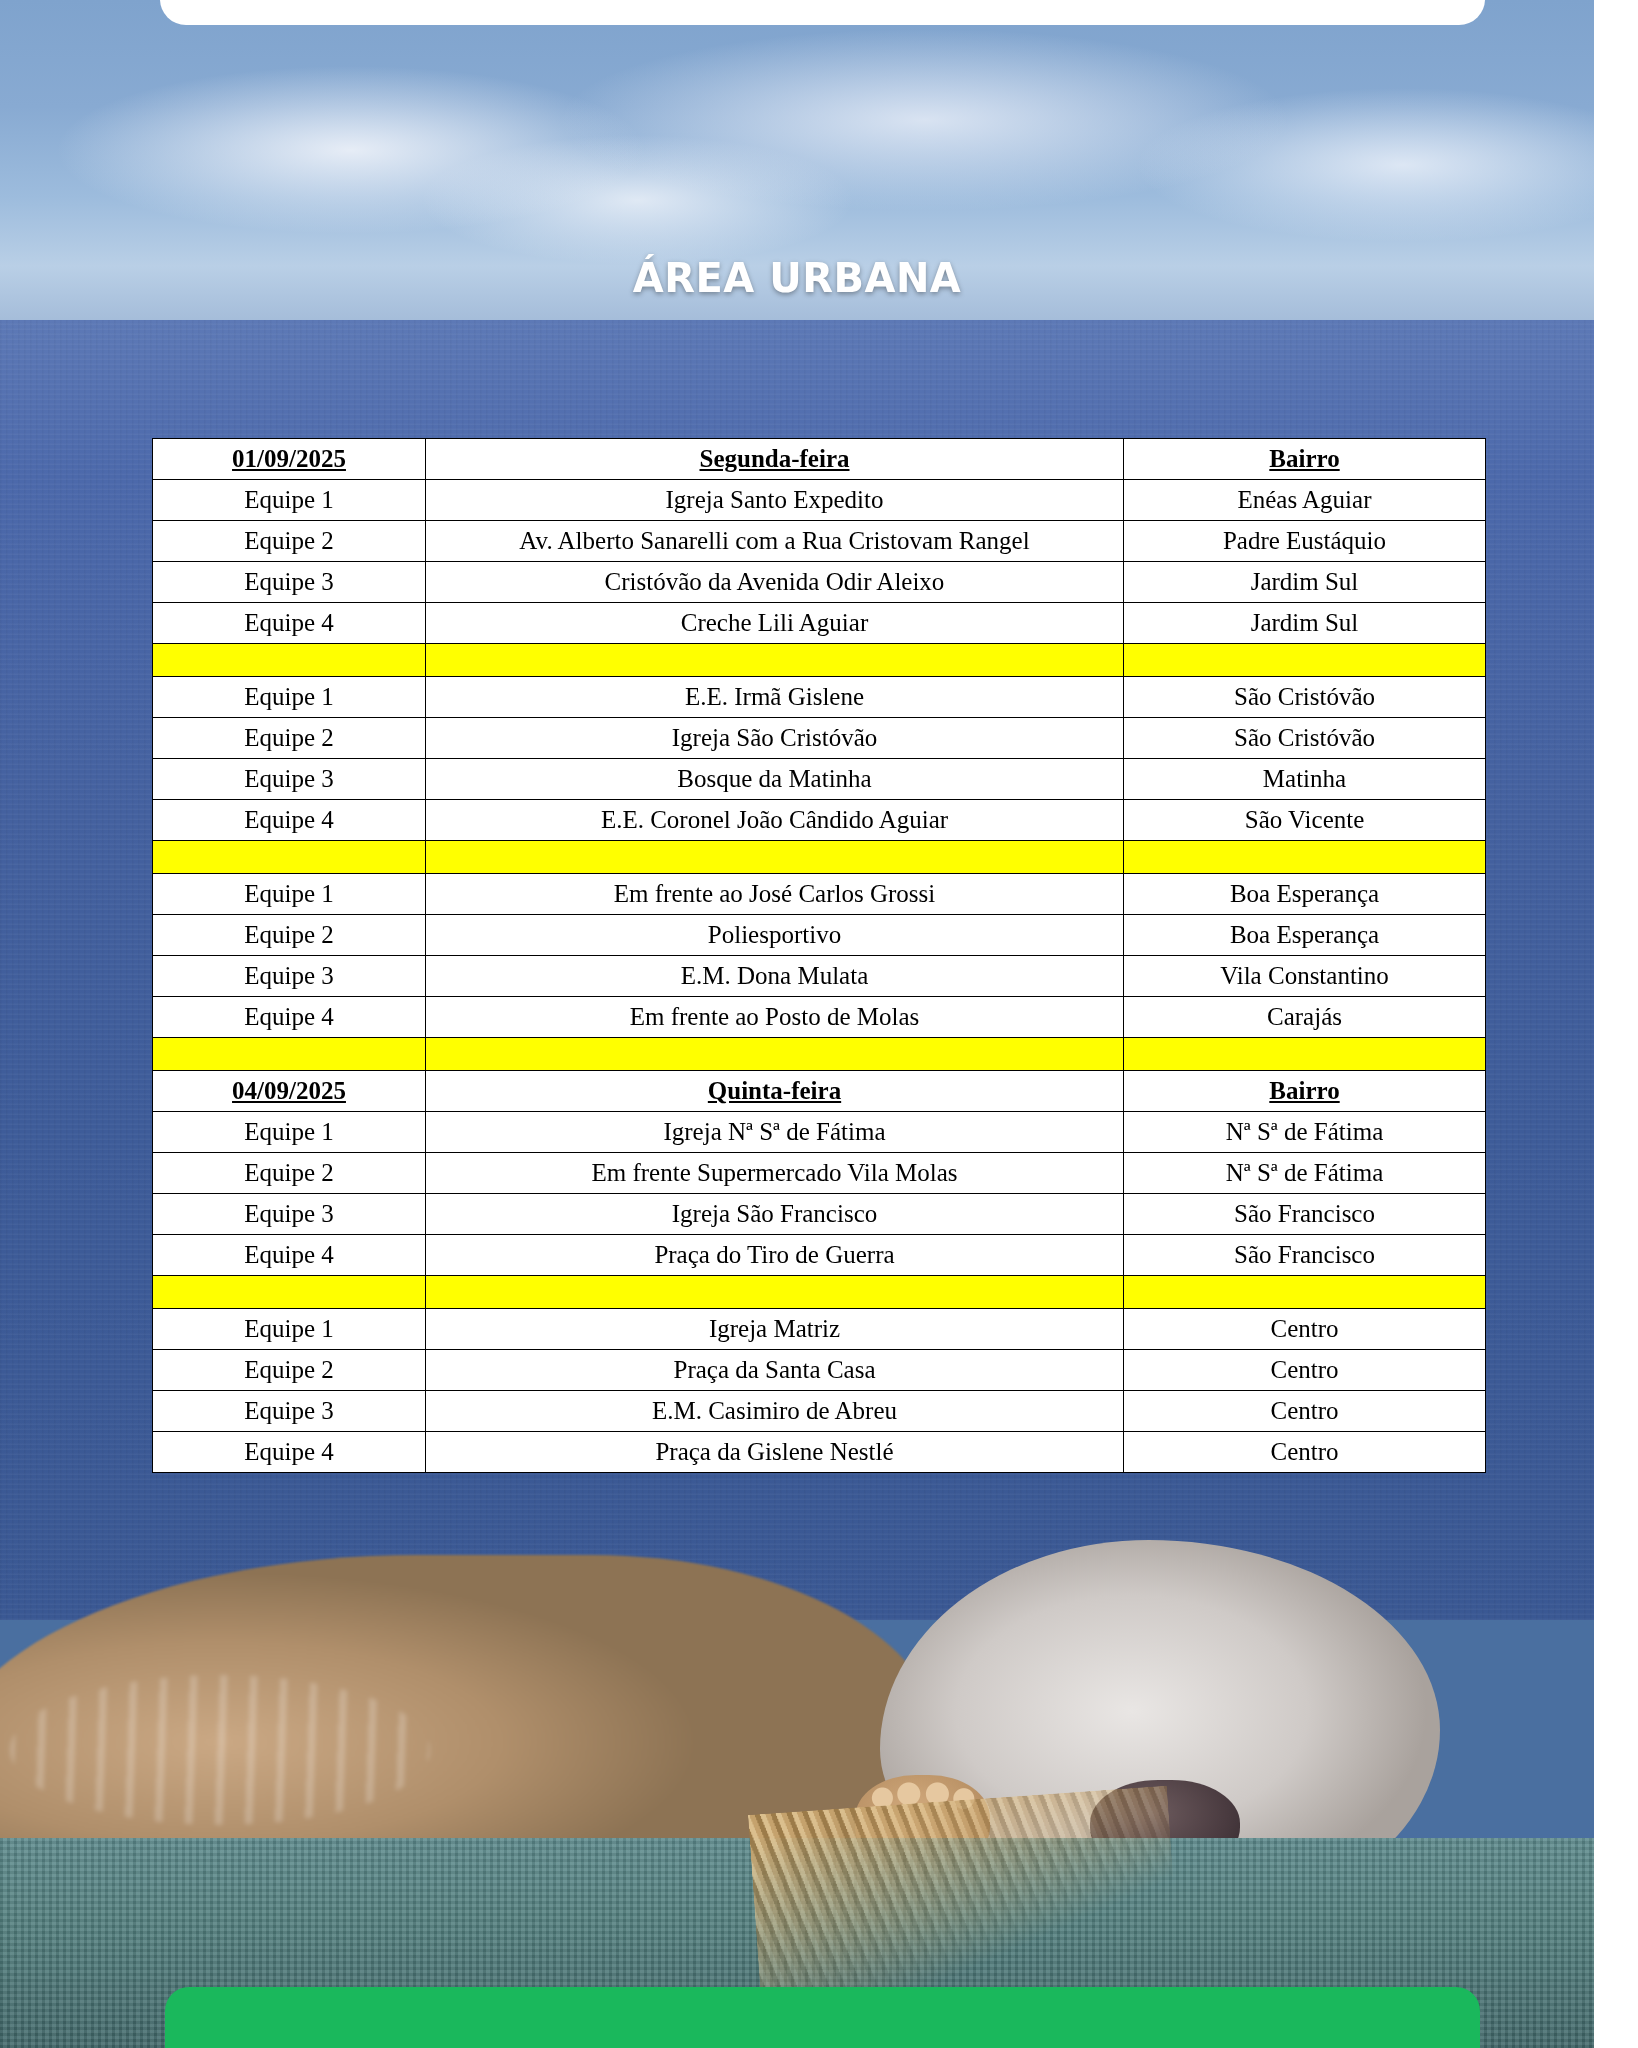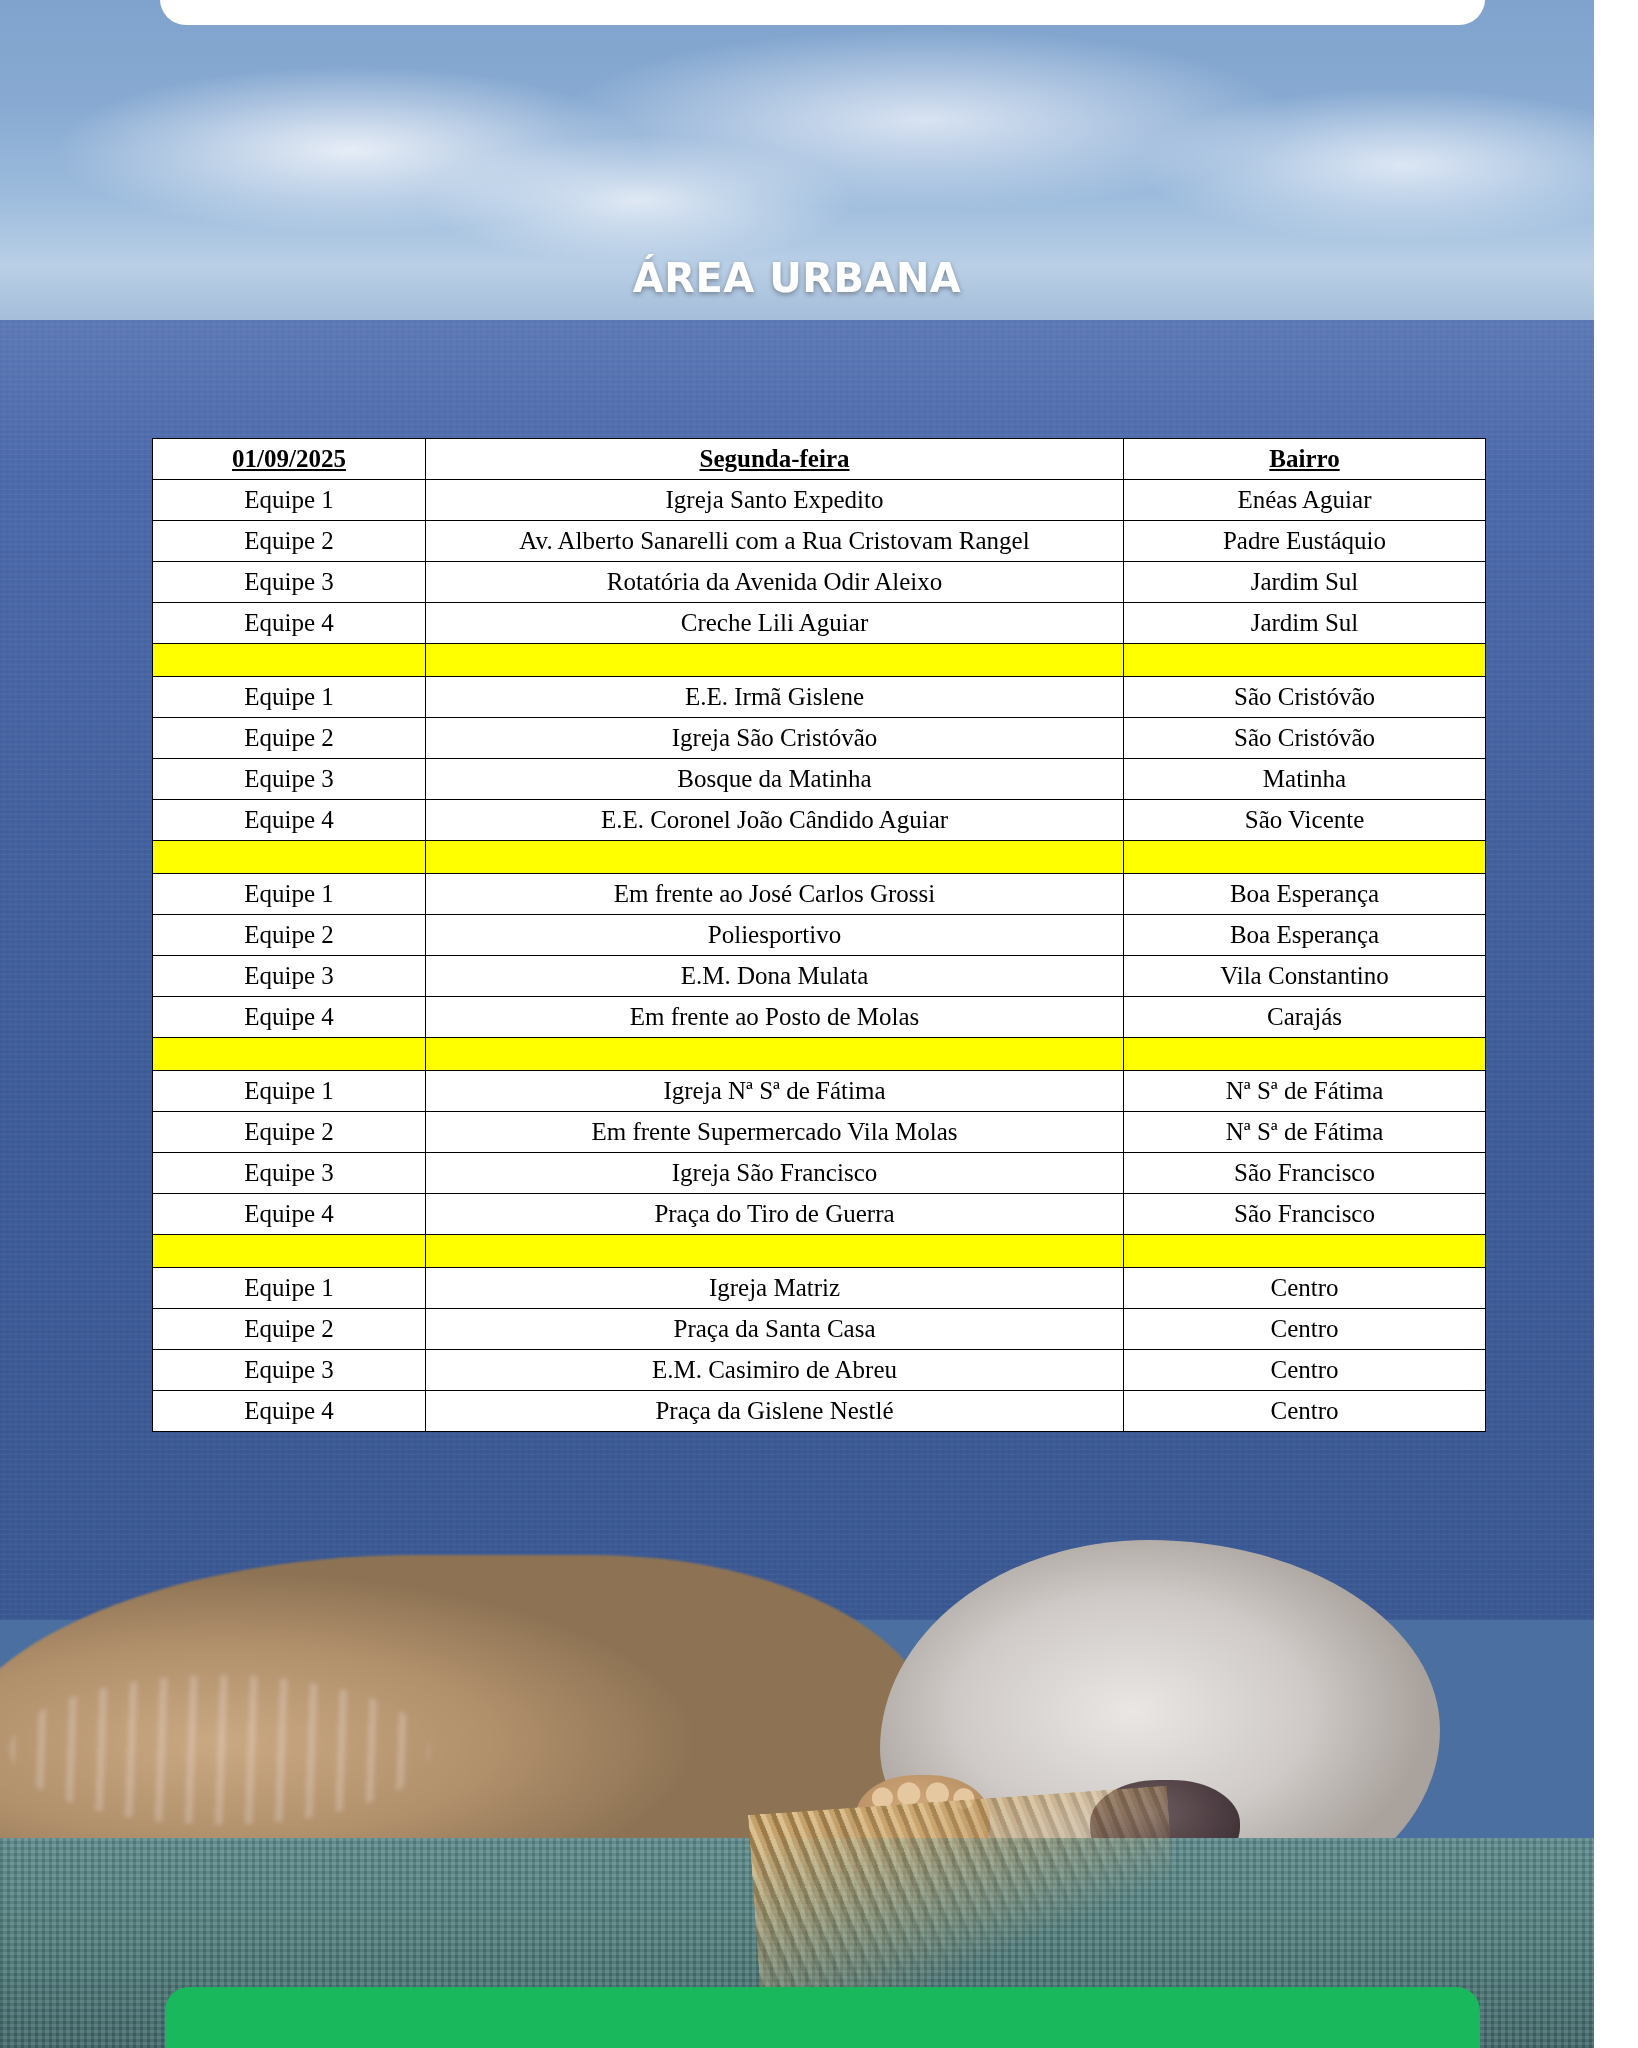--- a/index.html
+++ b/index.html
@@ -259,21 +259,21 @@
             <td>Igreja Santo Expedito</td>
             <td>Enéas Aguiar</td>
           </tr>
           <tr>
             <td>Equipe 2</td>
             <td>Av. Alberto Sanarelli com a Rua Cristovam Rangel</td>
             <td>Padre Eustáquio</td>
           </tr>
           <tr>
             <td>Equipe 3</td>
-            <td>Rotatória da Avenida Odir Aleixo</td>
+            <td>Cristóvão da Avenida Odir Aleixo</td>
             <td>Jardim Sul</td>
           </tr>
           <tr>
             <td>Equipe 4</td>
             <td>Creche Lili Aguiar</td>
             <td>Jardim Sul</td>
           </tr>
           <tr class="spacer">
             <td>&nbsp;</td>
             <td>&nbsp;</td>
@@ -321,20 +321,25 @@
           </tr>
           <tr>
             <td>Equipe 4</td>
             <td>Em frente ao Posto de Molas</td>
             <td>Carajás</td>
           </tr>
           <tr class="spacer">
             <td>&nbsp;</td>
             <td>&nbsp;</td>
             <td>&nbsp;</td>
+          </tr>
+          <tr class="day-header">
+            <td>04/09/2025</td>
+            <td>Quinta-feira</td>
+            <td>Bairro</td>
           </tr>
           <tr>
             <td>Equipe 1</td>
             <td>Igreja Nª Sª de Fátima</td>
             <td>Nª Sª de Fátima</td>
           </tr>
           <tr>
             <td>Equipe 2</td>
             <td>Em frente Supermercado Vila Molas</td>
             <td>Nª Sª de Fátima</td>

